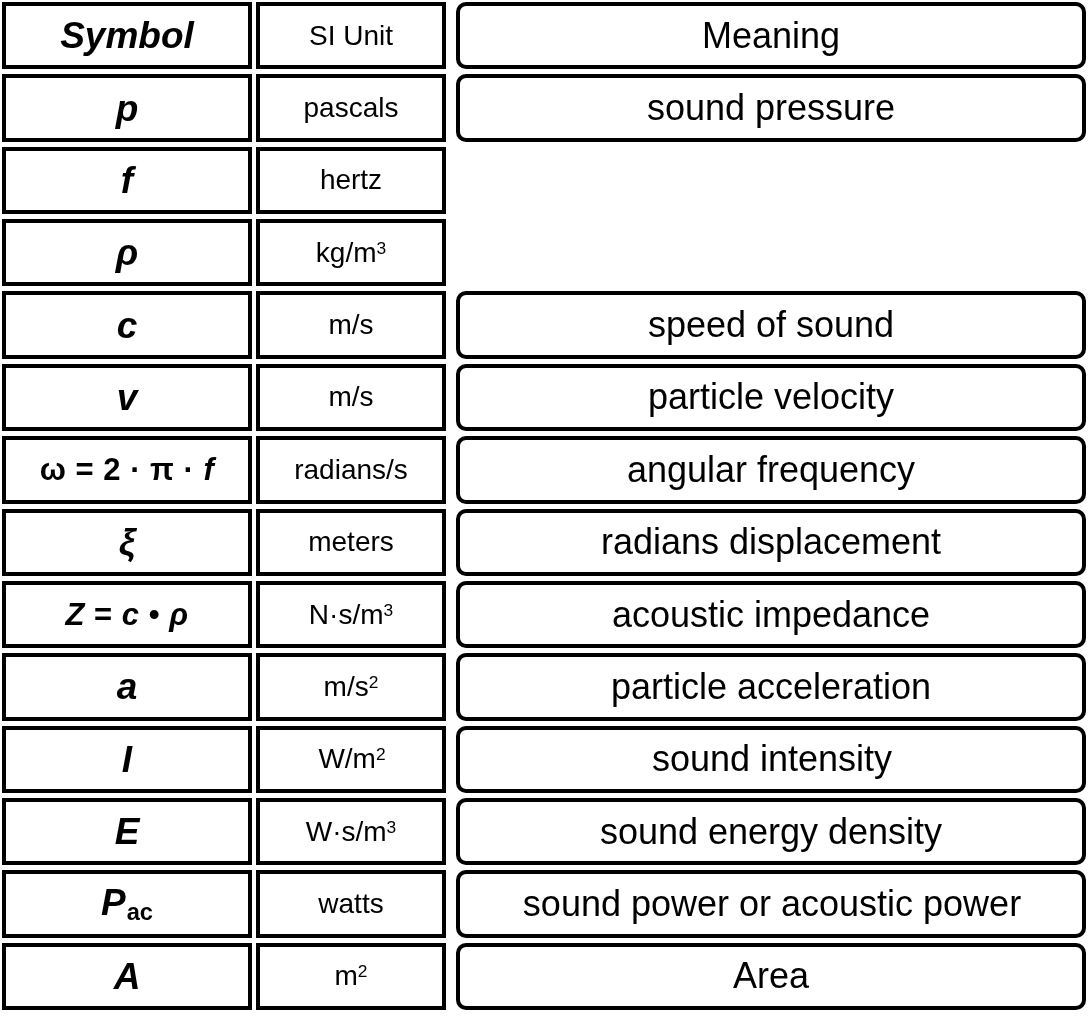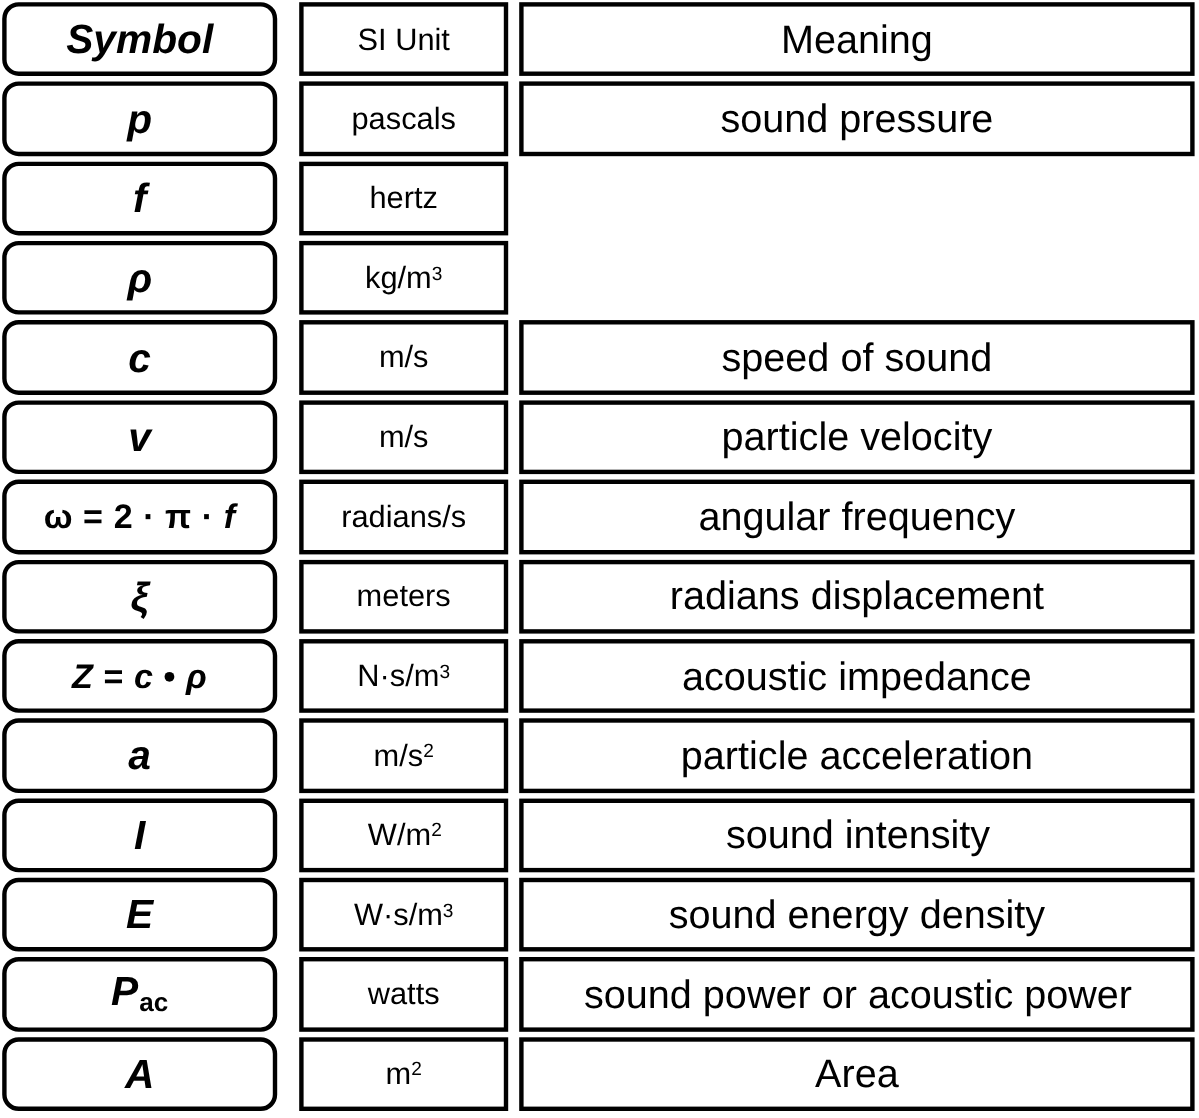--- a/index.html
+++ b/index.html
@@ -37,23 +37,23 @@
     box-sizing: border-box;
     display: flex;
     align-items: center;
     justify-content: center;
     overflow: visible;
     white-space: nowrap;
     line-height: 1;
   }
 
   
-  .col-symbol  { width: 250px; flex: 0 0 250px; margin-right: 20px; border-radius: 15px; }
+  .col-symbol  { width: 250px; flex: 0 0 250px; margin-right: 4px; }
   .col-unit    { width: 190px; flex: 0 0 190px; margin-right: 10px; }
-  .col-meaning { flex: 1 1 auto; }
+  .col-meaning { flex: 1 1 auto; border-radius: 10px; }
 
   
   .trow { margin-bottom: 5px; }
   .trow:last-child { margin-bottom: 0; }
 
   
   .head .cell {
     font-weight: bold;
     font-size: 37px;
   }

